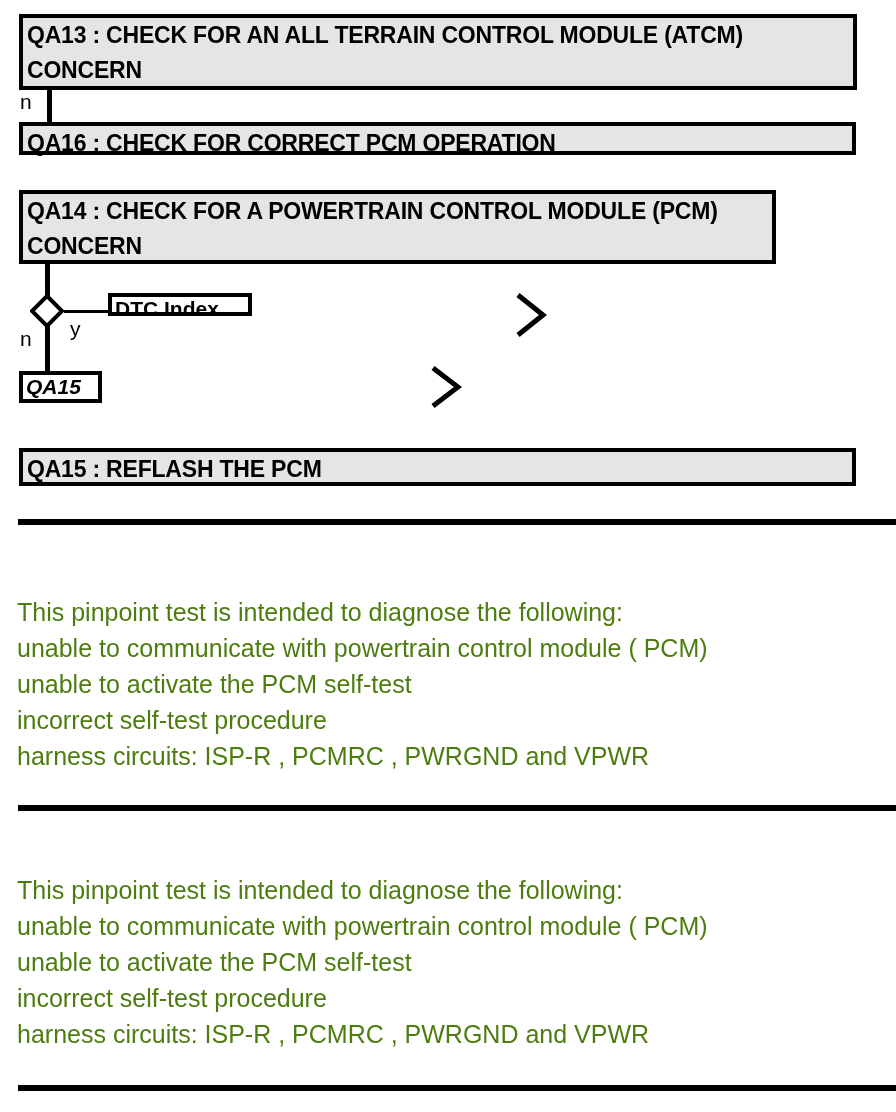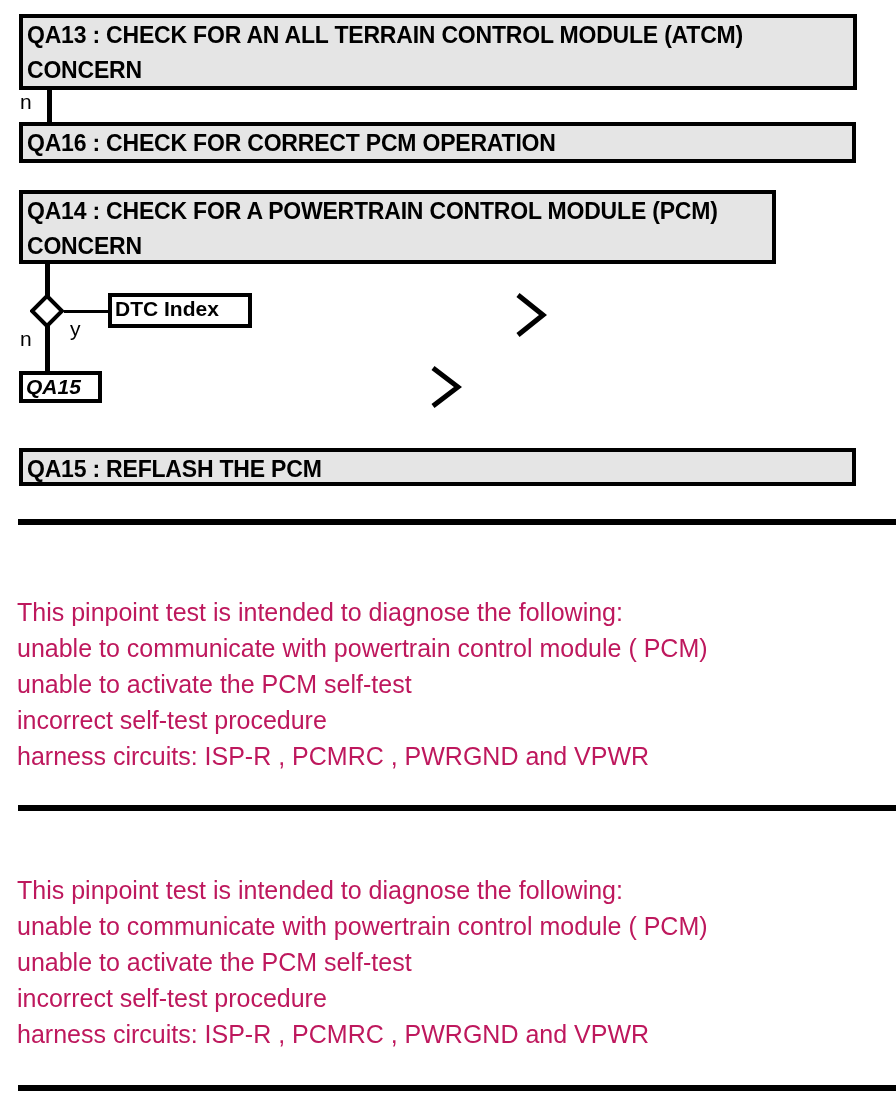--- a/index.html
+++ b/index.html
@@ -37,42 +37,42 @@
     right: 2px;
     font-weight: bold;
     font-size: 23px;
     line-height: 35px;
     letter-spacing: -0.2px;
     white-space: pre-wrap;
     color: #000000;
   }
 
   #box-qa13 { left: 19px;  top: 14px;  width: 838px; height: 76px; }
-  #box-qa16 { left: 19px;  top: 122px; width: 837px; height: 41px; }
+  #box-qa16 { left: 19px;  top: 122px; width: 837px; height: 33px; }
   #box-qa14 { left: 19px;  top: 190px; width: 757px; height: 74px; }
   #box-qa15-result { left: 19px; top: 448px; width: 837px; height: 38px; }
 
   
   .node-box {
     position: absolute;
     box-sizing: border-box;
     border: 4px solid #000000;
     background: #ffffff;
   }
   .node-box .node-label {
     position: absolute;
     left: 3px;
     top: -1px;
     font-weight: bold;
     font-size: 21px;
     line-height: 26px;
     white-space: nowrap;
     color: #000000;
   }
-  #box-dtc-index { left: 108px; top: 293px; width: 144px; height: 35px; }
+  #box-dtc-index { left: 108px; top: 293px; width: 144px; height: 23px; }
   #box-qa15-ref  { left: 19px;  top: 371px; width: 83px;  height: 32px; font-style: italic; }
 
   
   .conn-v {
     position: absolute;
     width: 5px;
     background: #000000;
   }
   .conn-h {
     position: absolute;
@@ -128,21 +128,21 @@
   
   .text-block {
     position: absolute;
     left: 17px;
     width: 860px;
   }
   .text-block .text-line {
     font-size: 25px;
     line-height: 36px;
     white-space: pre;
-    color: #be185d;
+    color: #4d7c0f;
   }
   #text-block-1 { top: 594px; }
   #text-block-2 { top: 872px; }
 </style>
 </head>
 <body>
 
 <div class="canvas">
 
   <div class="step-box" id="box-qa13">

